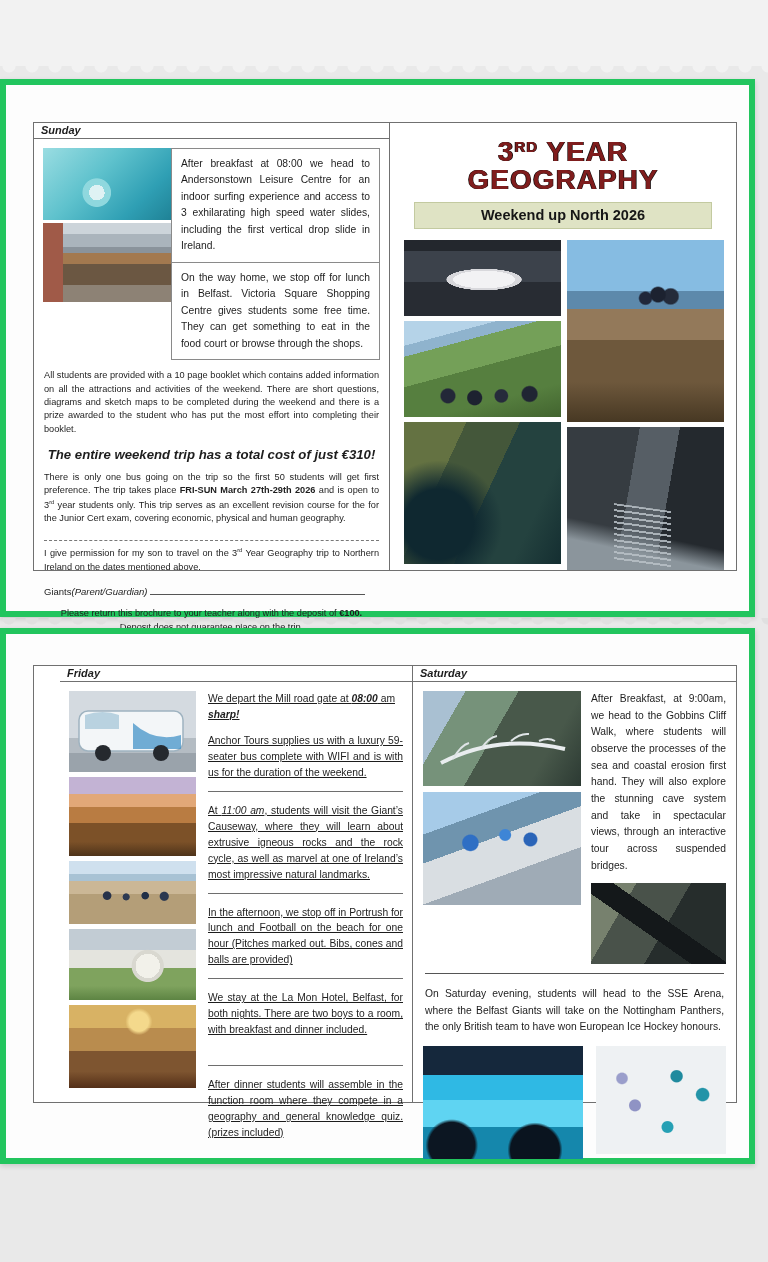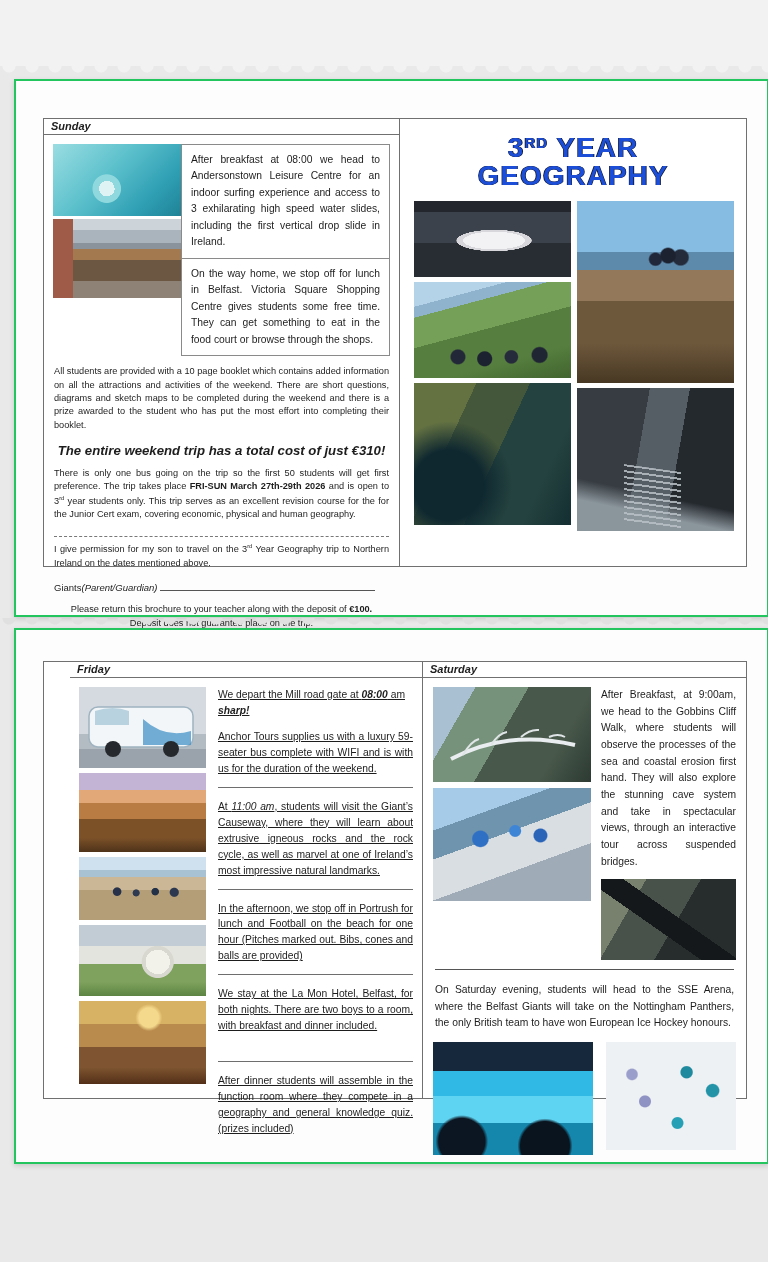--- a/index.html
+++ b/index.html
@@ -8,22 +8,22 @@
     position:relative; width:768px; height:1262px; overflow:hidden;
     background:#e9e9e9; font-family:"Liberation Sans", sans-serif; color:#1d1d1d;
   }
   .backdrop-top { position:absolute; top:0; left:0; width:100%; height:66px; background:#f2f2f2; }
   .tear { position:absolute; left:0; width:100%; height:7px;
     background-image: radial-gradient(circle at 9px 0px, #f2f2f2 6px, transparent 7px);
     background-size:23px 7px; background-repeat:repeat-x; }
   .tear.t1 { top:66px; }
   .tear.t2 { top:618px; background-image: radial-gradient(circle at 9px 0px, #e0e0e0 6px, transparent 7px); }
 
-  .page { position:absolute; left:14px; width:755px; background:#fdfdfd;
-    border:2px solid #22c55e; box-shadow:0 2px 5px rgba(0,0,0,0.14); }
+  .page { position:absolute; left:0; width:755px; background:#fdfdfd;
+    border:6px solid #22c55e; box-shadow:0 2px 5px rgba(0,0,0,0.14); }
   .page1 { top:79px;  height:538px; }
   .page2 { top:628px; height:536px; }
 
   .sheet { position:absolute; left:27px; width:704px; border:1.6px solid #707070; display:flex; background:#fff; }
   .sheet1 { top:37px; height:449px; }
   .sheet2 { top:31px; height:438px;padding-left:26px; }
   .cell { position:relative; }
   .cell-left  { width:356px; border-right:1.6px solid #707070; }
   .cell-right { flex:1; }
   .day-header { padding:1px 7px 2px; font-size:11px; font-weight:bold; font-style:italic;
@@ -44,21 +44,21 @@
   .cost { margin:11px 0 8px; text-align:center; font-size:13.2px; font-weight:bold; font-style:italic; }
   .buspara { margin:9px 1px 0; }
   .permission { margin:15px 1px 0; border-top:1.5px dashed #787878; padding-top:5px; }
   .signed-row { margin:12px 1px 0; display:flex; font-size:9.5px; align-items:flex-end; }
   .signed-row .paren { font-style:italic; }
   .sig-line { flex:1; border-bottom:1px solid #555; margin:0 14px 2px 2px; }
   .return-block { margin-top:9px; text-align:center; line-height:1.55; }
 
   
   .cover-title { margin-top:15px; text-align:center; font-weight:bold; font-size:28px;
-    letter-spacing:1px; line-height:1.0; color:#1d4ed8;
+    letter-spacing:1px; line-height:1.0; color:#7f1d1d;
     text-shadow: 0.6px 0 #0c0c0c, -0.6px 0 #0c0c0c; }
   .cover-title .tsup { font-size:15px; vertical-align:9px; }
   .banner { margin:8px 24px 0; padding:4px 0 5px; background:#dfe3c4; border:1px solid #c3caa0;
     text-align:center; font-weight:bold; font-size:14.5px; color:#161616; }
   .grid { margin:11px 12px 0 14px; display:flex; gap:6px; }
   .gcol { flex:1; display:flex; flex-direction:column; gap:5px; }
 
   
   .fr-body { display:flex; padding:9px; gap:12px; }
   .fr-imgs { width:127px; flex:none; display:flex; flex-direction:column; gap:5px; }
@@ -190,20 +190,21 @@
             <div>Deposit does not guarantee place on the trip.</div>
           </div>
         </div>
       </div>
 
       <div class="cell cell-right">
         <div class="cover-title">
           <div><span>3</span><span class="tsup">RD</span><span> YEAR</span></div>
           <div>GEOGRAPHY</div>
         </div>
+        <div class="banner">Weekend up North 2026</div>
         <div class="grid">
           <div class="gcol">
             <div class="ph ph-arena h76"></div>
             <div class="ph ph-hill h96"></div>
             <div class="ph ph-cliffs h142"></div>
           </div>
           <div class="gcol">
             <div class="ph ph-causeway-group h182"></div>
             <div class="ph ph-gorge h143"></div>
           </div>

